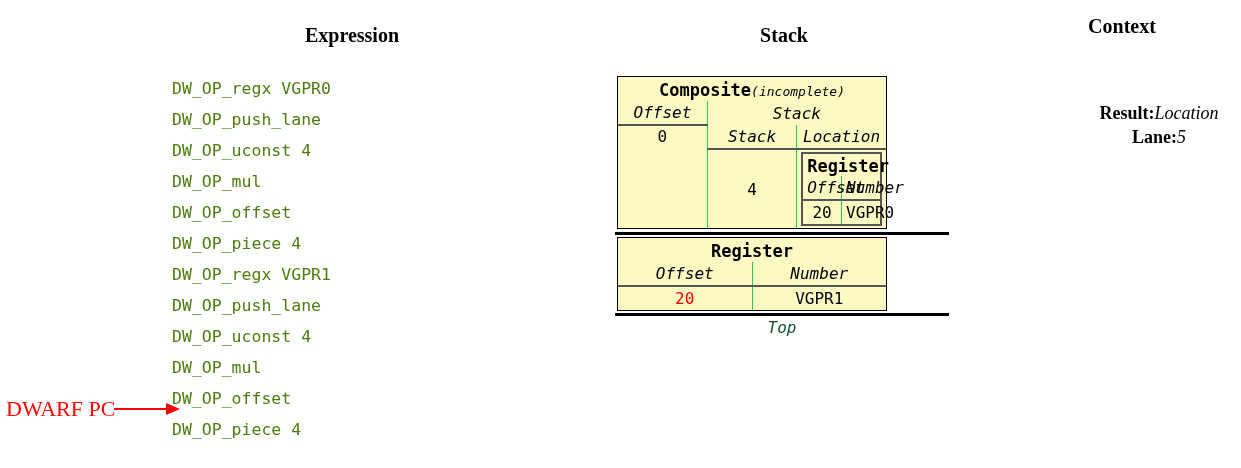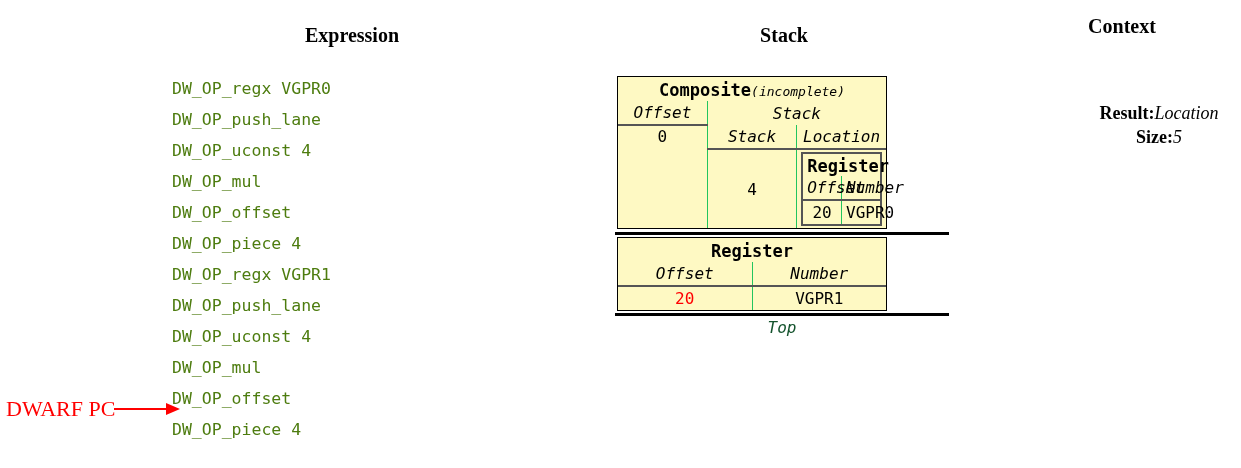--- a/index.html
+++ b/index.html
@@ -281,16 +281,16 @@
       </tbody>
         </table>
     </div>
 
     <div class="stack-rule" style="margin-top:2px;"></div>
     <div id="stack-top-label">Top</div>
   </div>
 
   <div id="context-block">
     <div class="ctx-line"><span class="ctx-key">Result:</span><span class="ctx-val">Location</span></div>
-    <div class="ctx-line"><span class="ctx-key">Size:</span><span class="ctx-val">5</span></div>
+    <div class="ctx-line"><span class="ctx-key">Lane:</span><span class="ctx-val">5</span></div>
   </div>
 
 </div>
 
 </body></html>

